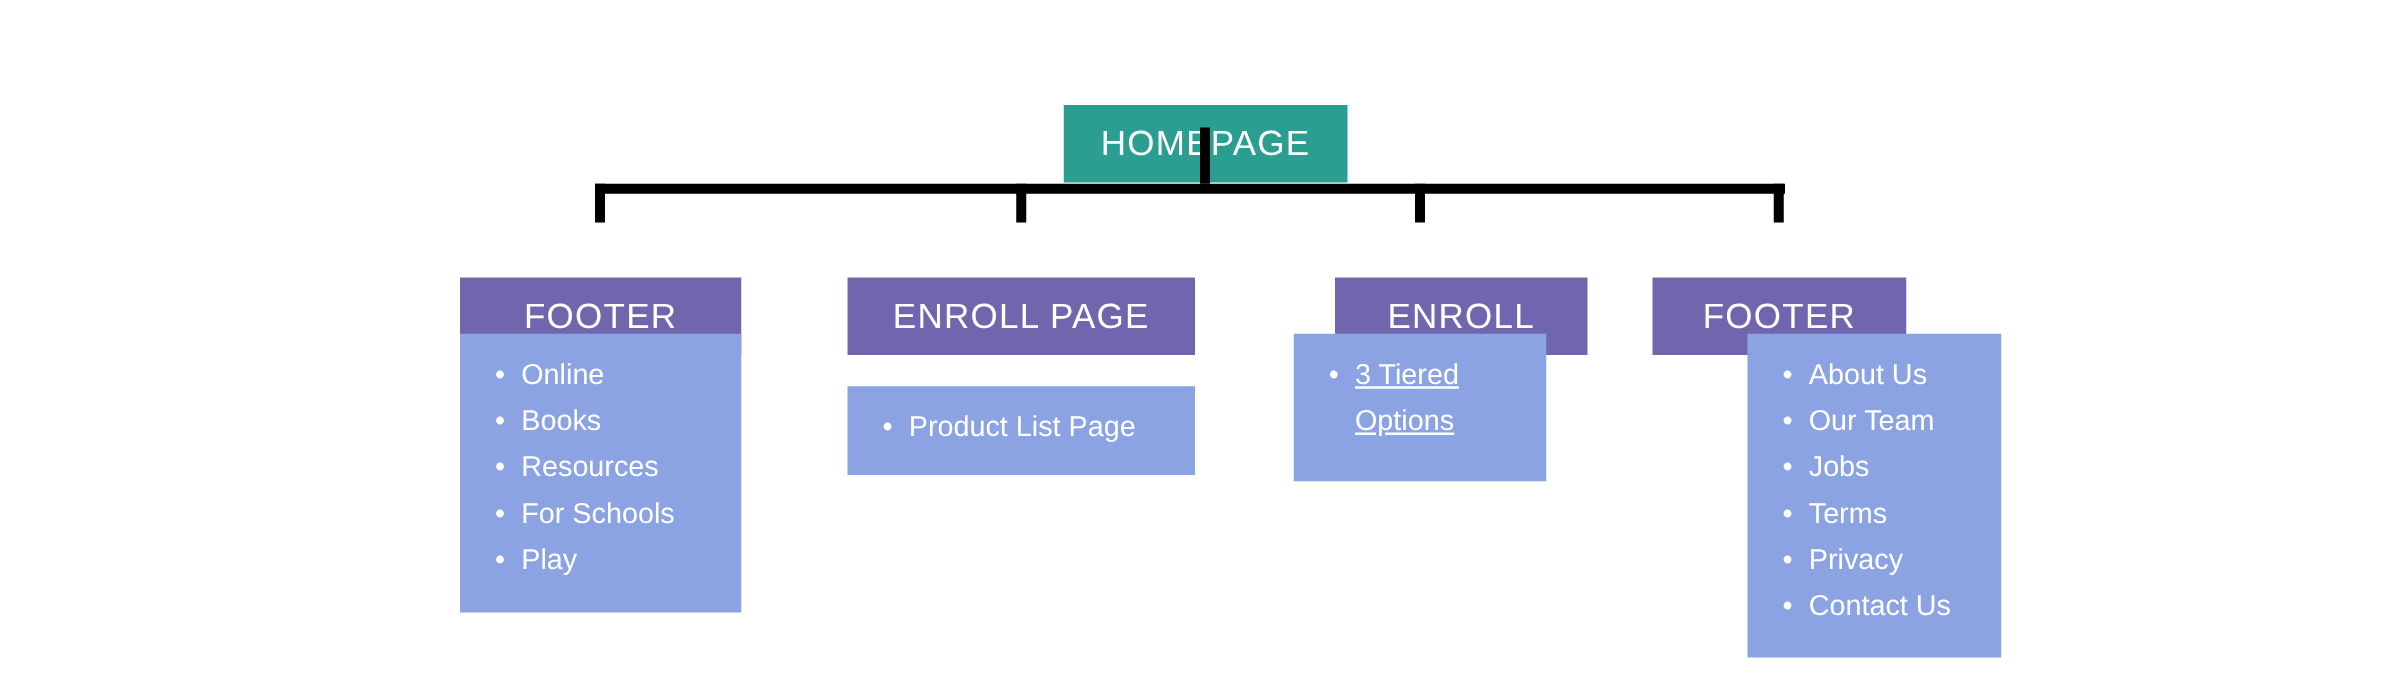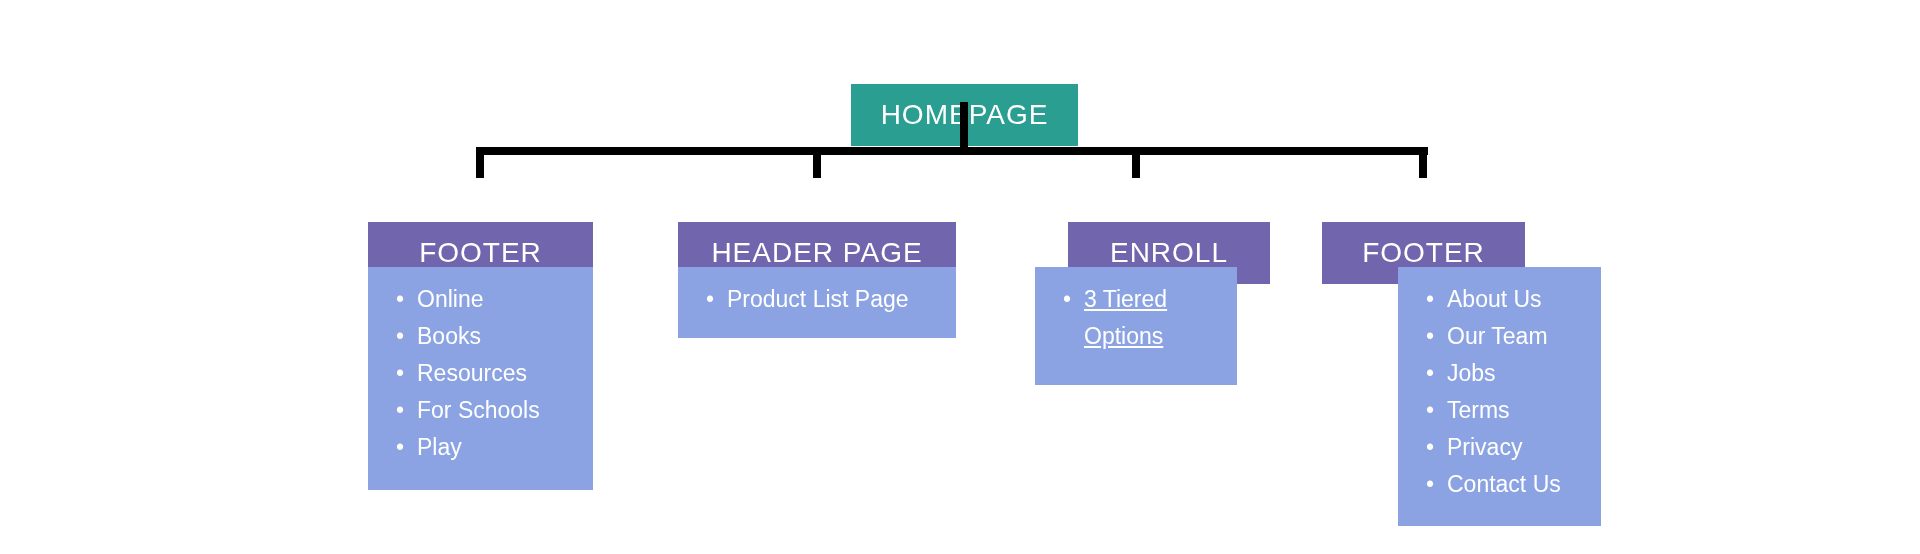--- a/index.html
+++ b/index.html
@@ -62,21 +62,21 @@
   .stub-enroll     { left: 1132px; }
   .stub-footer     { left: 1419px; }
 
   .list-box {
     position: absolute;
     top: 267px;
     background: var(--list-box);
     color: var(--text);
   }
   .list-header  { left: 368px;  width: 225px; height: 223px; }
-  .list-product { left: 678px;  width: 278px; height: 71px;  }
+  .list-product { left: 678px;  width: 278px; height: 71px; margin-top: 42px;  }
   .list-enroll  { left: 1035px; width: 202px; height: 118px; text-decoration: underline; }
   .list-footer  { left: 1398px; width: 203px; height: 259px; }
 
   .list-box ul {
     list-style: none;
     margin: 14px 6px 0 28px;
     font-size: 23px;
     line-height: 37px;
   }
   .list-box li {
@@ -107,21 +107,21 @@
   <div class="connector drop drop-footer"></div>
   <div class="connector stub stub-header"></div>
   <div class="connector stub stub-product"></div>
   <div class="connector stub stub-enroll"></div>
   <div class="connector stub stub-footer"></div>
 
   <div class="node section-node section-header">
     <span>FOOTER</span>
   </div>
   <div class="node section-node section-product">
-    <span>HEADER PAGE</span>
+    <span>ENROLL PAGE</span>
   </div>
   <div class="node section-node section-enroll">
     <span>ENROLL</span>
   </div>
   <div class="node section-node section-footer">
     <span>FOOTER</span>
   </div>
 
   <div class="list-box list-header">
     <ul>

